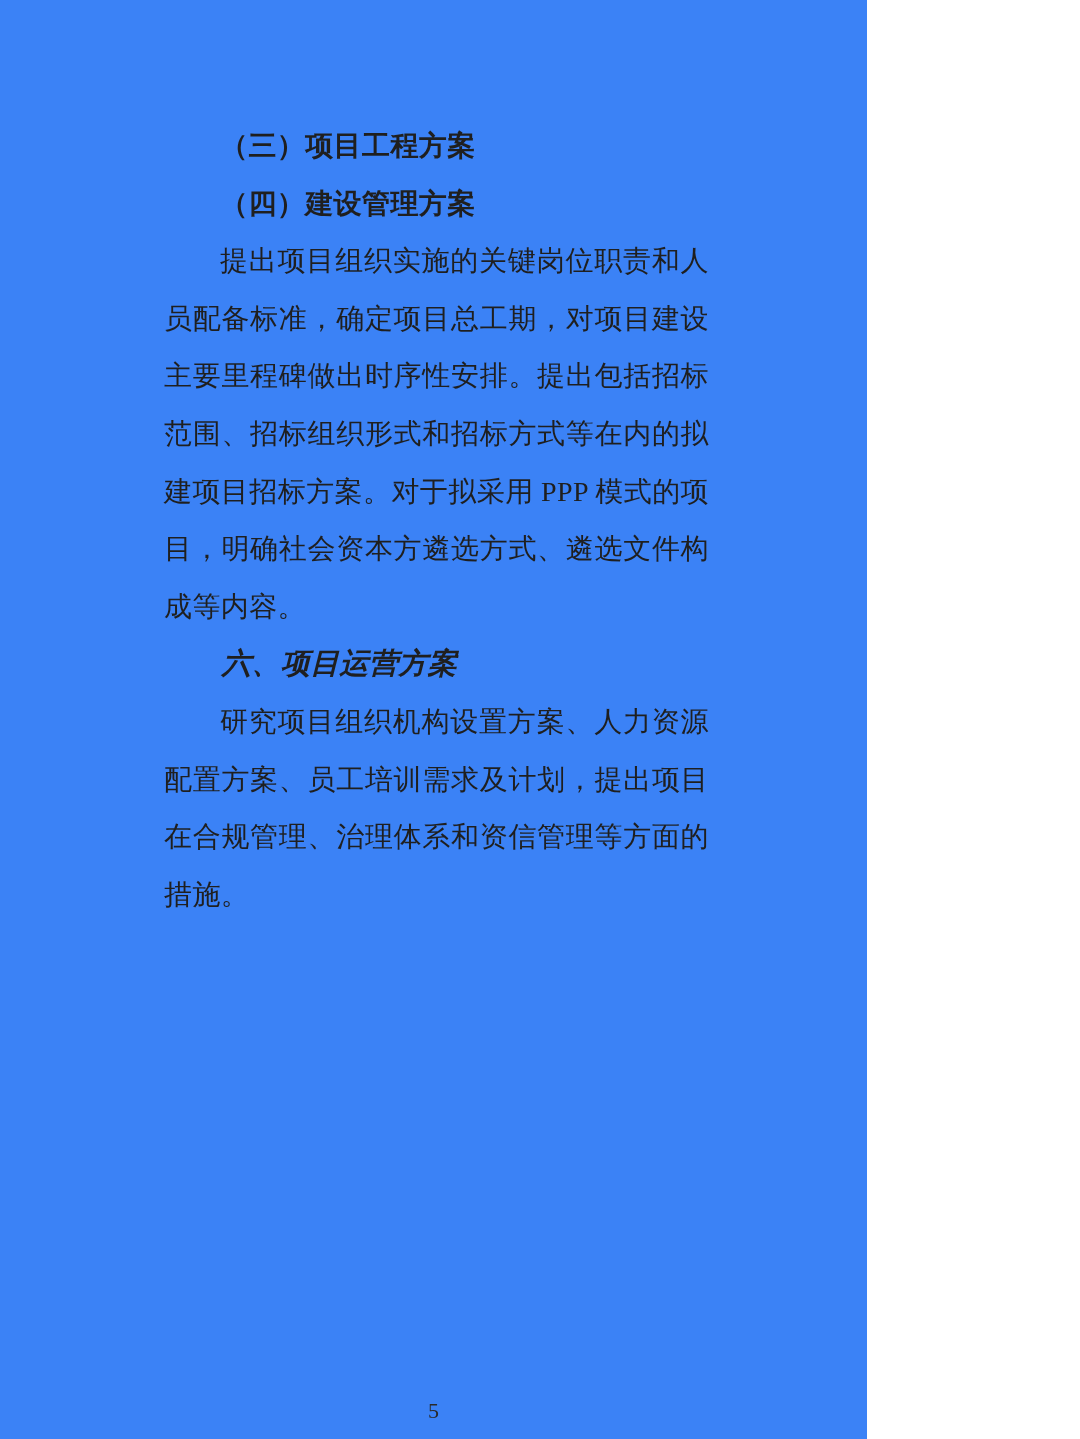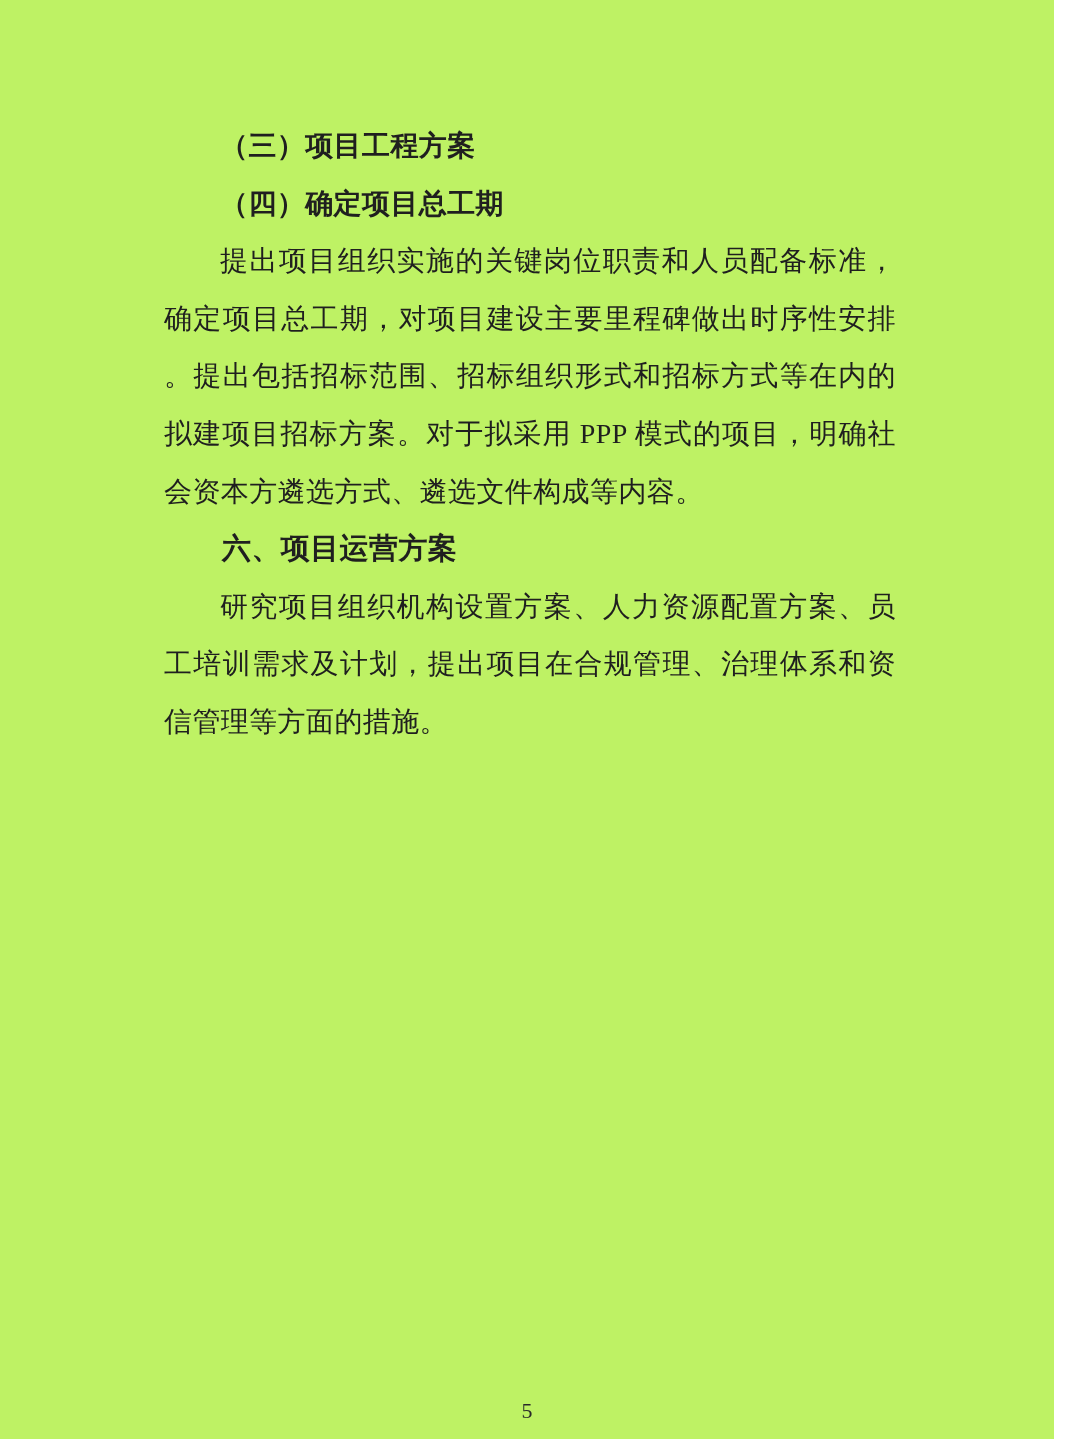--- a/index.html
+++ b/index.html
@@ -2,23 +2,23 @@
 <html lang="zh"><head>
 <meta charset="utf-8">
 <style>
   html, body {
     margin: 0;
     padding: 0;
     background: #ffffff;
   }
   .page {
     position: relative;
-    width: 1054px;
+    width: 867px;
     height: 1439px;
-    background: #bef264;
+    background: #3b82f6;
     overflow: hidden;
     font-family: "Liberation Serif", "DejaVu Serif", serif;
     color: #1f1f1f;
   }
   .doc-body {
     position: absolute;
     top: 0;
     left: 0;
     right: 0;
     box-sizing: border-box;
@@ -37,39 +37,40 @@
     word-break: break-all;
     line-break: anywhere;
   }
   .subheading {
     font-weight: bold;
   }
   .heading {
     font-family: "Liberation Sans", "DejaVu Sans", sans-serif;
     font-weight: 700;
     font-size: 29px;
+    font-style: italic;
   }
   .footer {
     position: absolute;
     bottom: 14px;
     left: 0;
     width: 100%;
     text-align: center;
     font-size: 22px;
     line-height: 28px;
     color: #2a2a2a;
   }
 </style>
 </head>
 <body>
 
 <div class="page">
   <div class="doc-body">
       <div class="block subheading">（三）项目工程方案</div>
-      <div class="block subheading">（四）确定项目总工期</div>
+      <div class="block subheading">（四）建设管理方案</div>
       <div class="block paragraph">提出项目组织实施的关键岗位职责和人员配备标准，确定项目总工期，对项目建设主要里程碑做出时序性安排。提出包括招标范围、招标组织形式和招标方式等在内的拟建项目招标方案。对于拟采用 PPP 模式的项目，明确社会资本方遴选方式、遴选文件构成等内容。</div>
       <div class="block heading">六、项目运营方案</div>
       <div class="block paragraph">研究项目组织机构设置方案、人力资源配置方案、员工培训需求及计划，提出项目在合规管理、治理体系和资信管理等方面的措施。</div>
     </div>
   <div class="footer">
     <span>5</span>
   </div>
 </div>
 
 </body></html>

